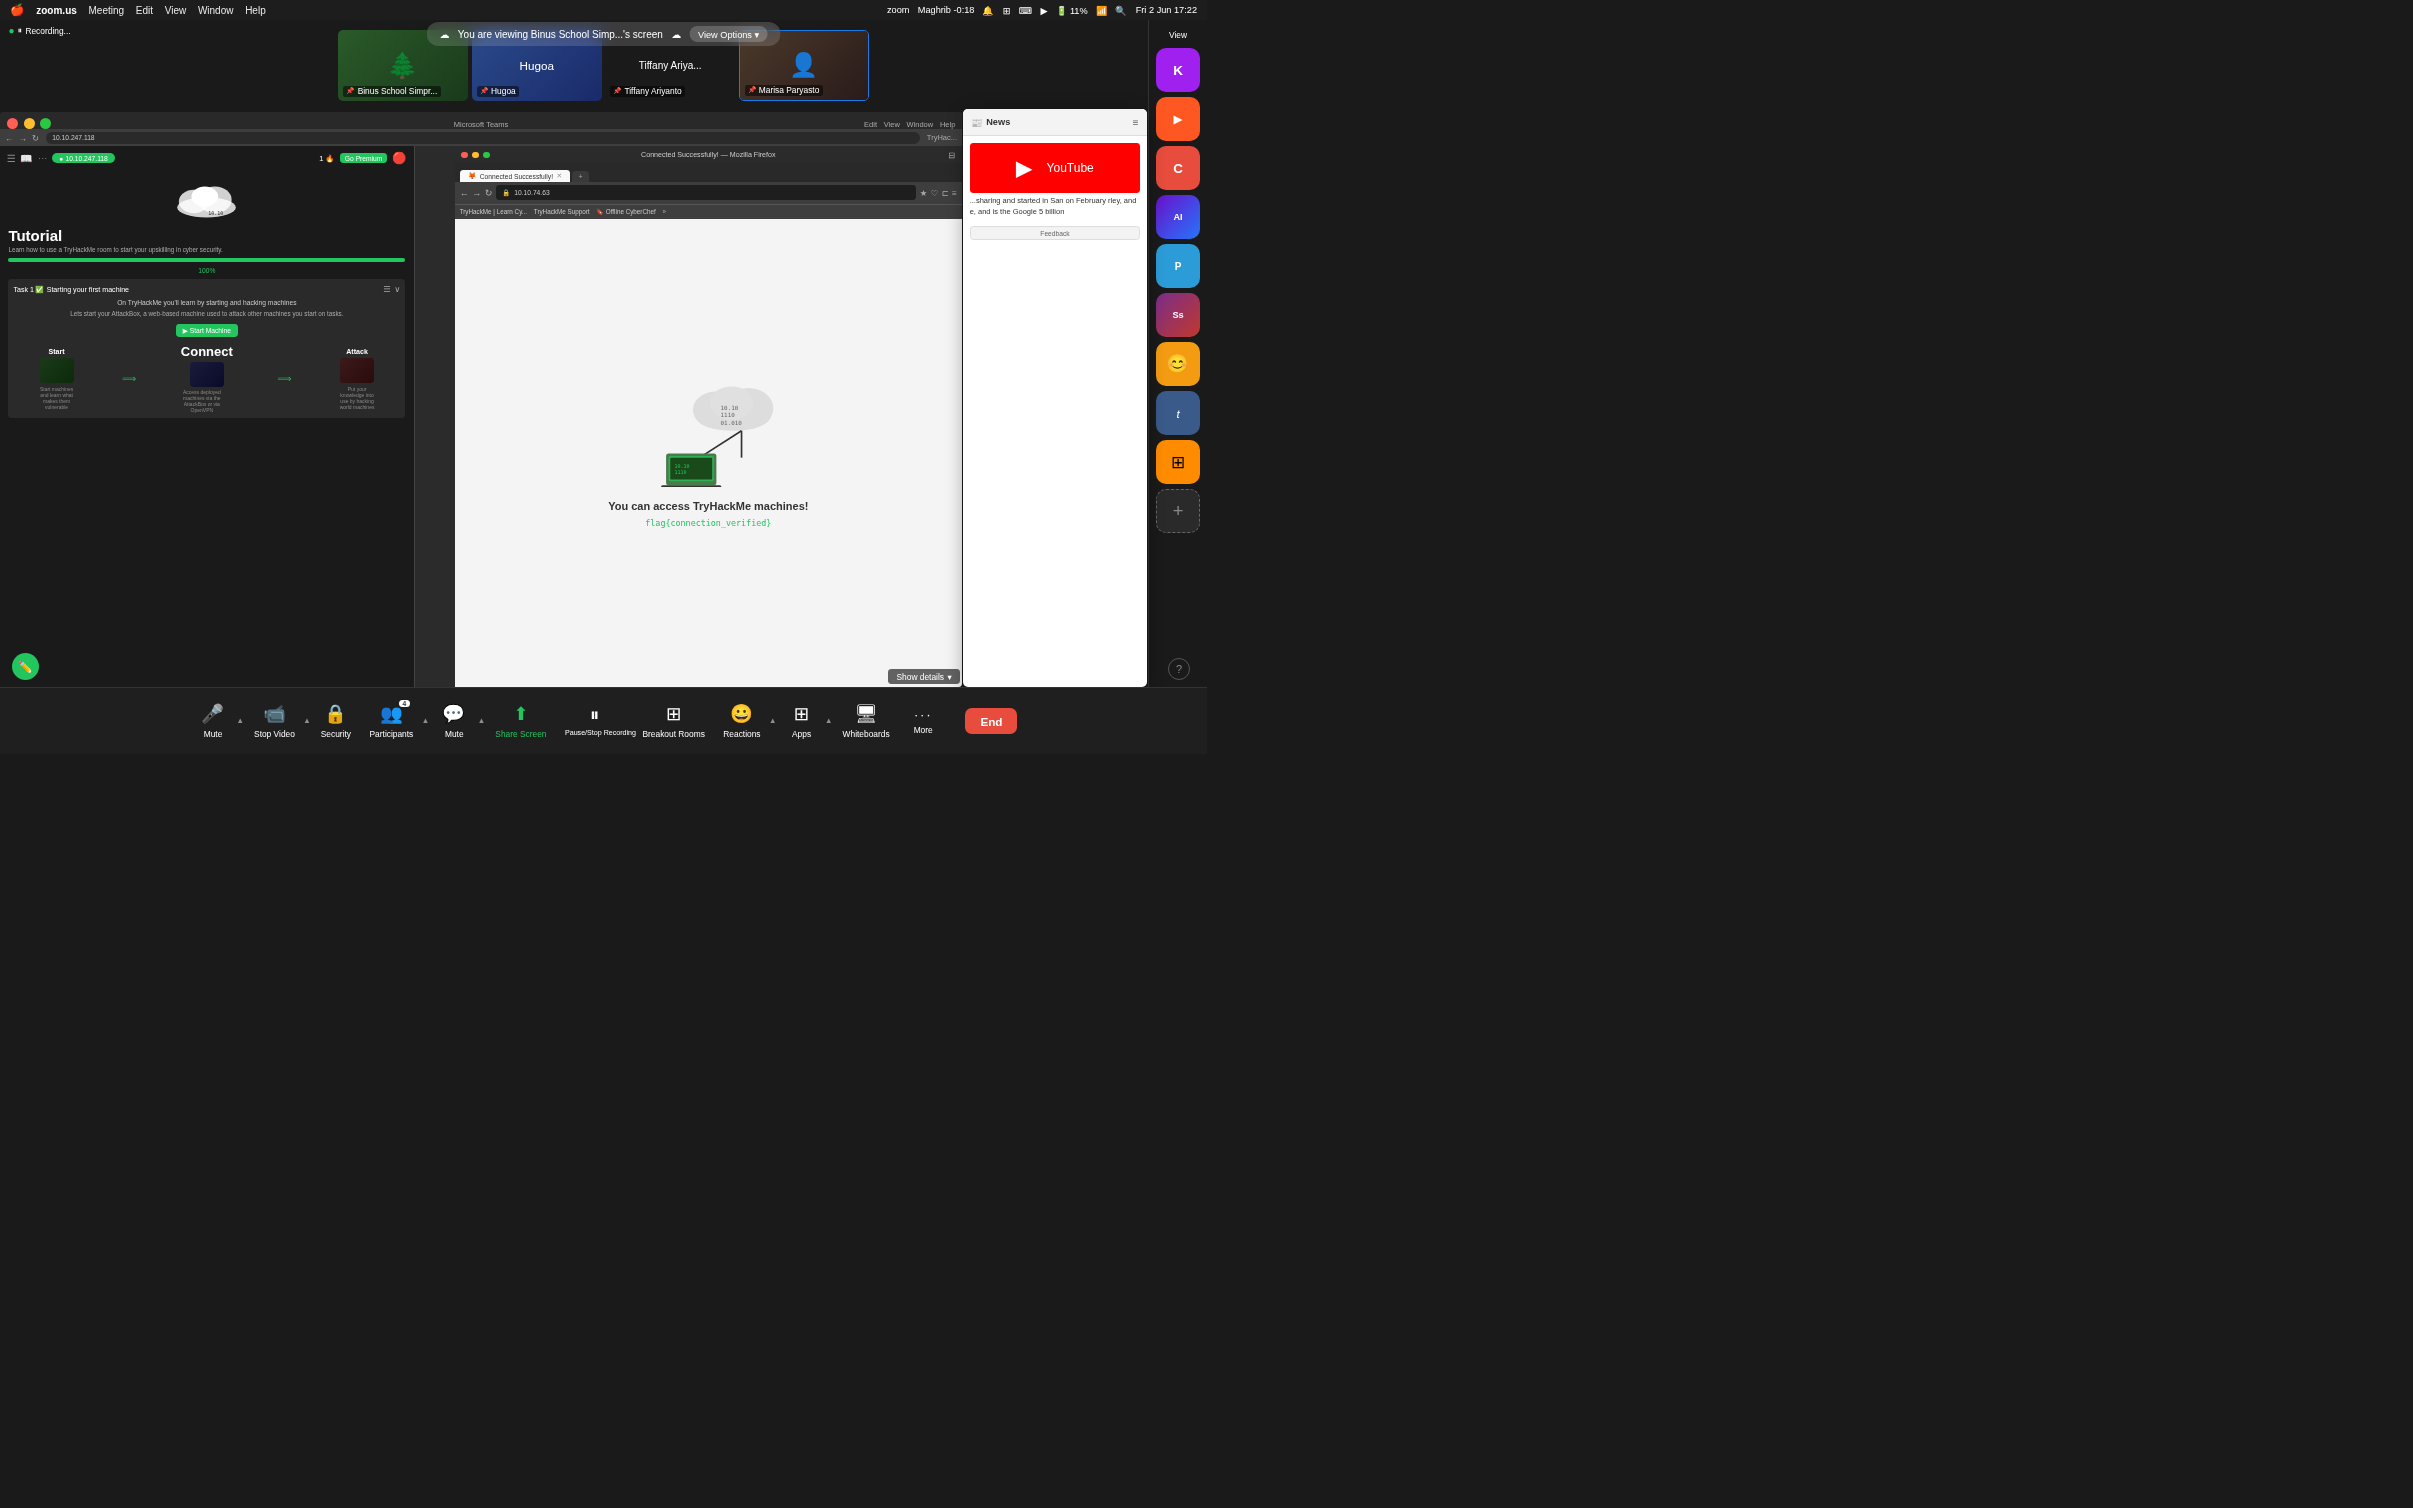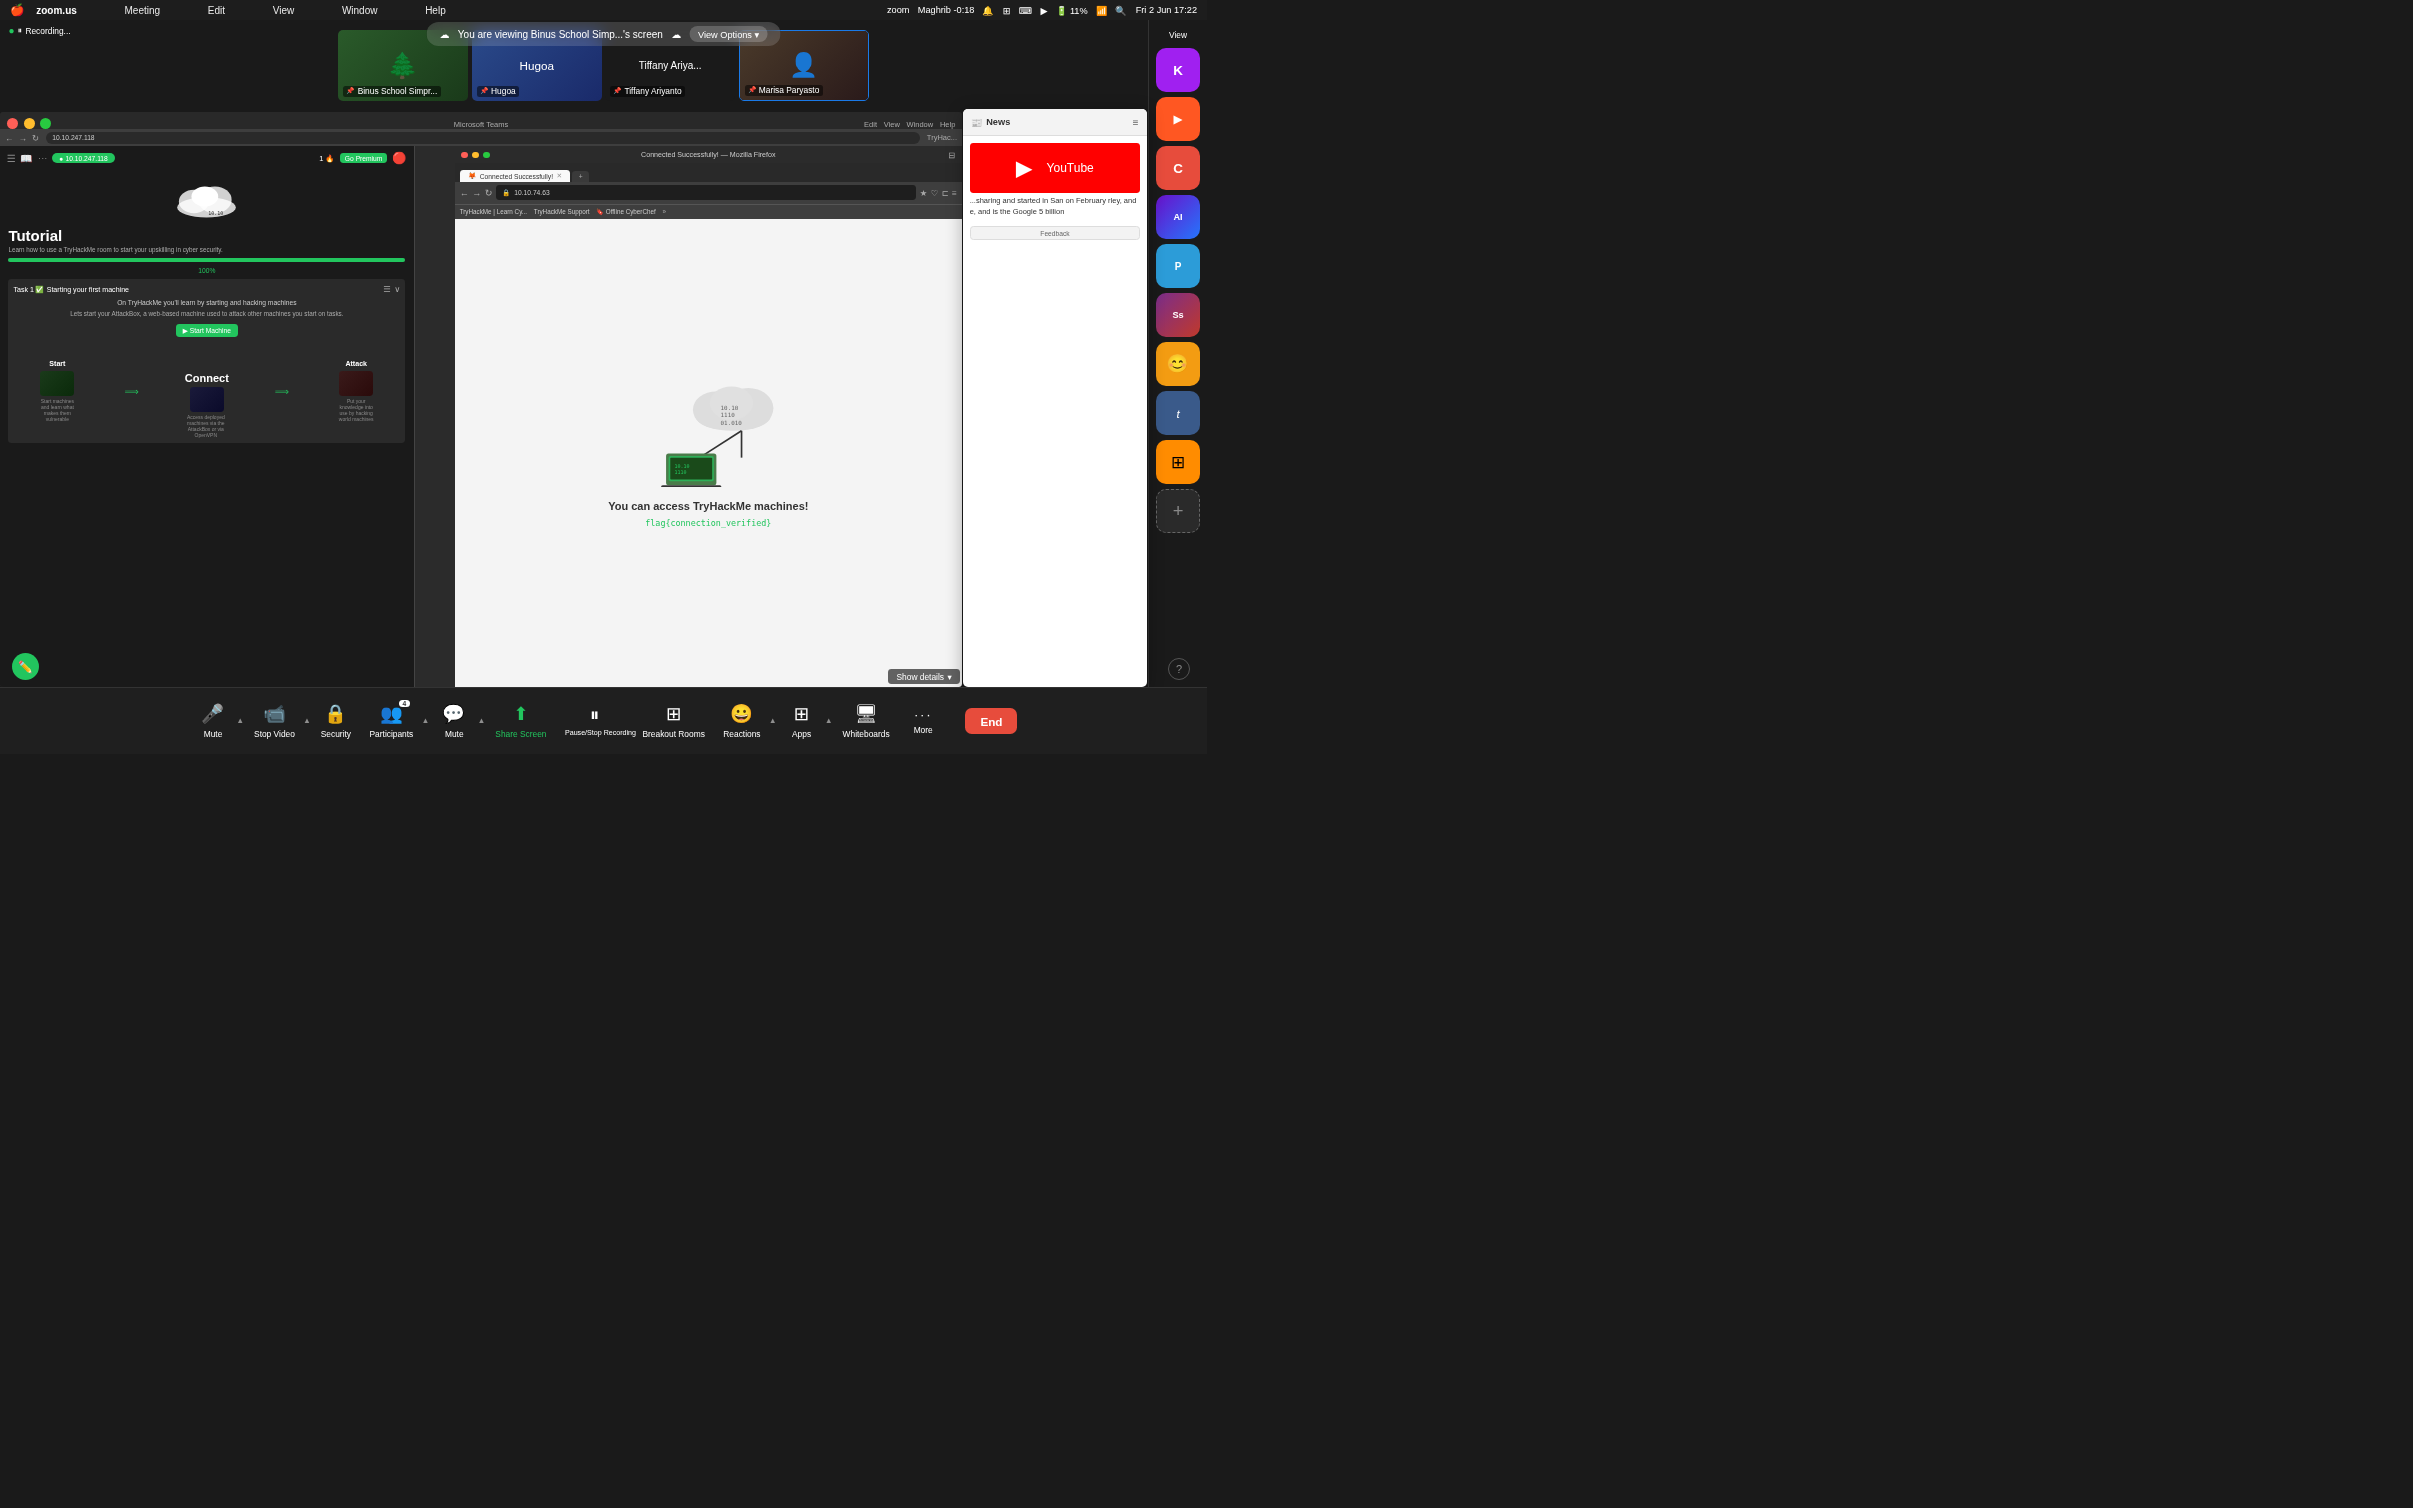--- a/index.html
+++ b/index.html
@@ -23,21 +23,21 @@
       position: absolute;
       top: 0; left: 0; right: 0;
       z-index: 100;
       color: white;
       font-size: 10px;
     }
     .menu-bar-left { display: flex; align-items: center; gap: 11.7px; }
     .menu-bar-right { display: flex; align-items: center; gap: 8.4px; font-size: 9.2px; }
     .apple-logo { font-size: 11.7px; }
     .menu-bar-app { font-weight: 600; text-align: right; }
-    .menu-item { font-weight: 400; opacity: 0.9; margin-left: 36px; }
+    .menu-item { font-weight: 400; opacity: 0.9; }
 
     
     .traffic-lights {
       display: flex; gap: 5.9px; align-items: center;
     }
     .tl { width: 11px; height: 11px; border-radius: 50%; }
     .tl-red { background: #ff5f57; }
     .tl-yellow { background: #ffbd2e; }
     .tl-green { background: #28c940; }
 
@@ -409,21 +409,21 @@
             <div style="display:flex;align-items:center;justify-content:space-around;margin-top:6.7px;">
               <div style="text-align:center;">
                 <div style="font-size:7.1px;font-weight:700;color:white;">Start</div>
                 <div style="width:34px;height:25px;background:#2a2a2a;border-radius:3.4px;overflow:hidden;margin:2.5px auto;">
                   <div style="width:100%;height:100%;background:linear-gradient(135deg,#1a3a1a,#0a2a0a);"></div>
                 </div>
                 <div style="font-size:5px;color:#888;max-width:42px;">Start machines and learn what makes them vulnerable</div>
               </div>
               <span style="color:#22c55e;font-size:10px;">⟹</span>
               <div style="text-align:center;">
-                <div style="font-size:11px;font-weight:700;color:white;margin-top:28px;">Connect</div>
+                <div style="font-size:13px;font-weight:700;color:white;">Connect</div>
                 <div style="width:34px;height:25px;background:#2a2a2a;border-radius:3.4px;overflow:hidden;margin:2.5px auto;">
                   <div style="width:100%;height:100%;background:linear-gradient(135deg,#1a1a3a,#0a0a2a);"></div>
                 </div>
                 <div style="font-size:5px;color:#888;max-width:42px;">Access deployed machines via the AttackBox or via OpenVPN</div>
               </div>
               <span style="color:#22c55e;font-size:10px;">⟹</span>
               <div style="text-align:center;">
                 <div style="font-size:7.1px;font-weight:700;color:white;">Attack</div>
                 <div style="width:34px;height:25px;background:#2a2a2a;border-radius:3.4px;overflow:hidden;margin:2.5px auto;">
                   <div style="width:100%;height:100%;background:linear-gradient(135deg,#3a1a1a,#2a0a0a);"></div>

